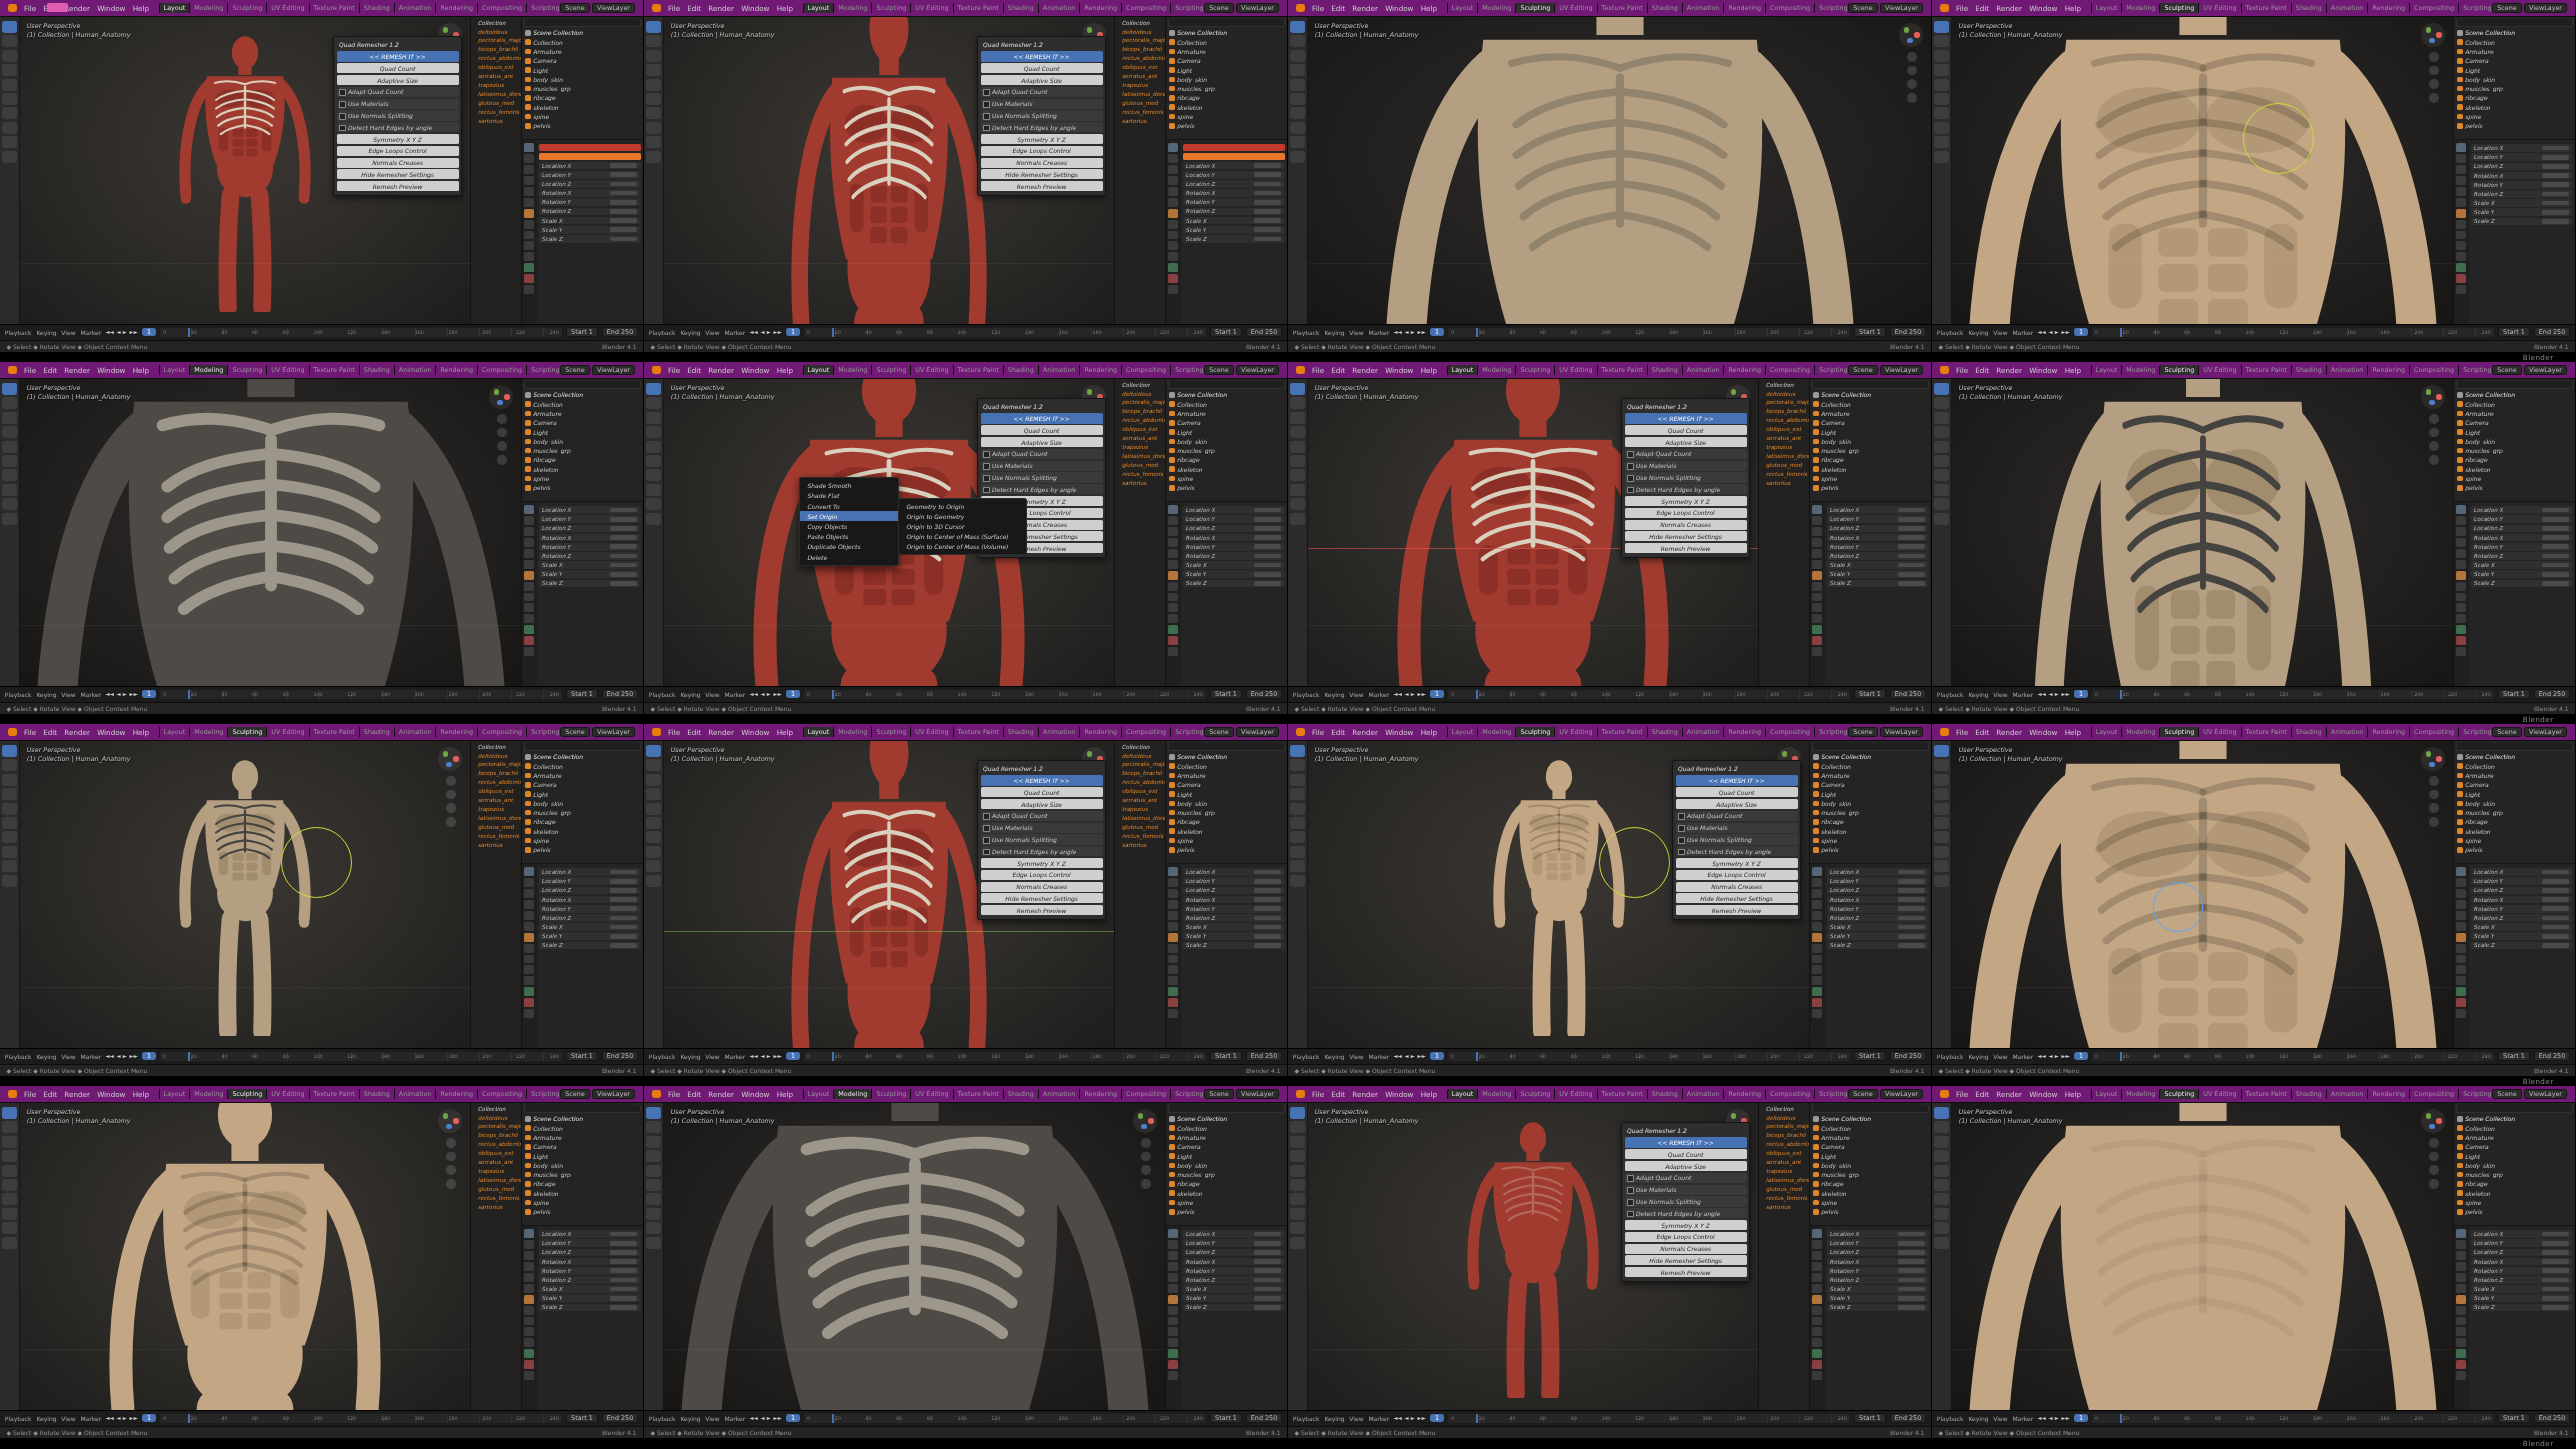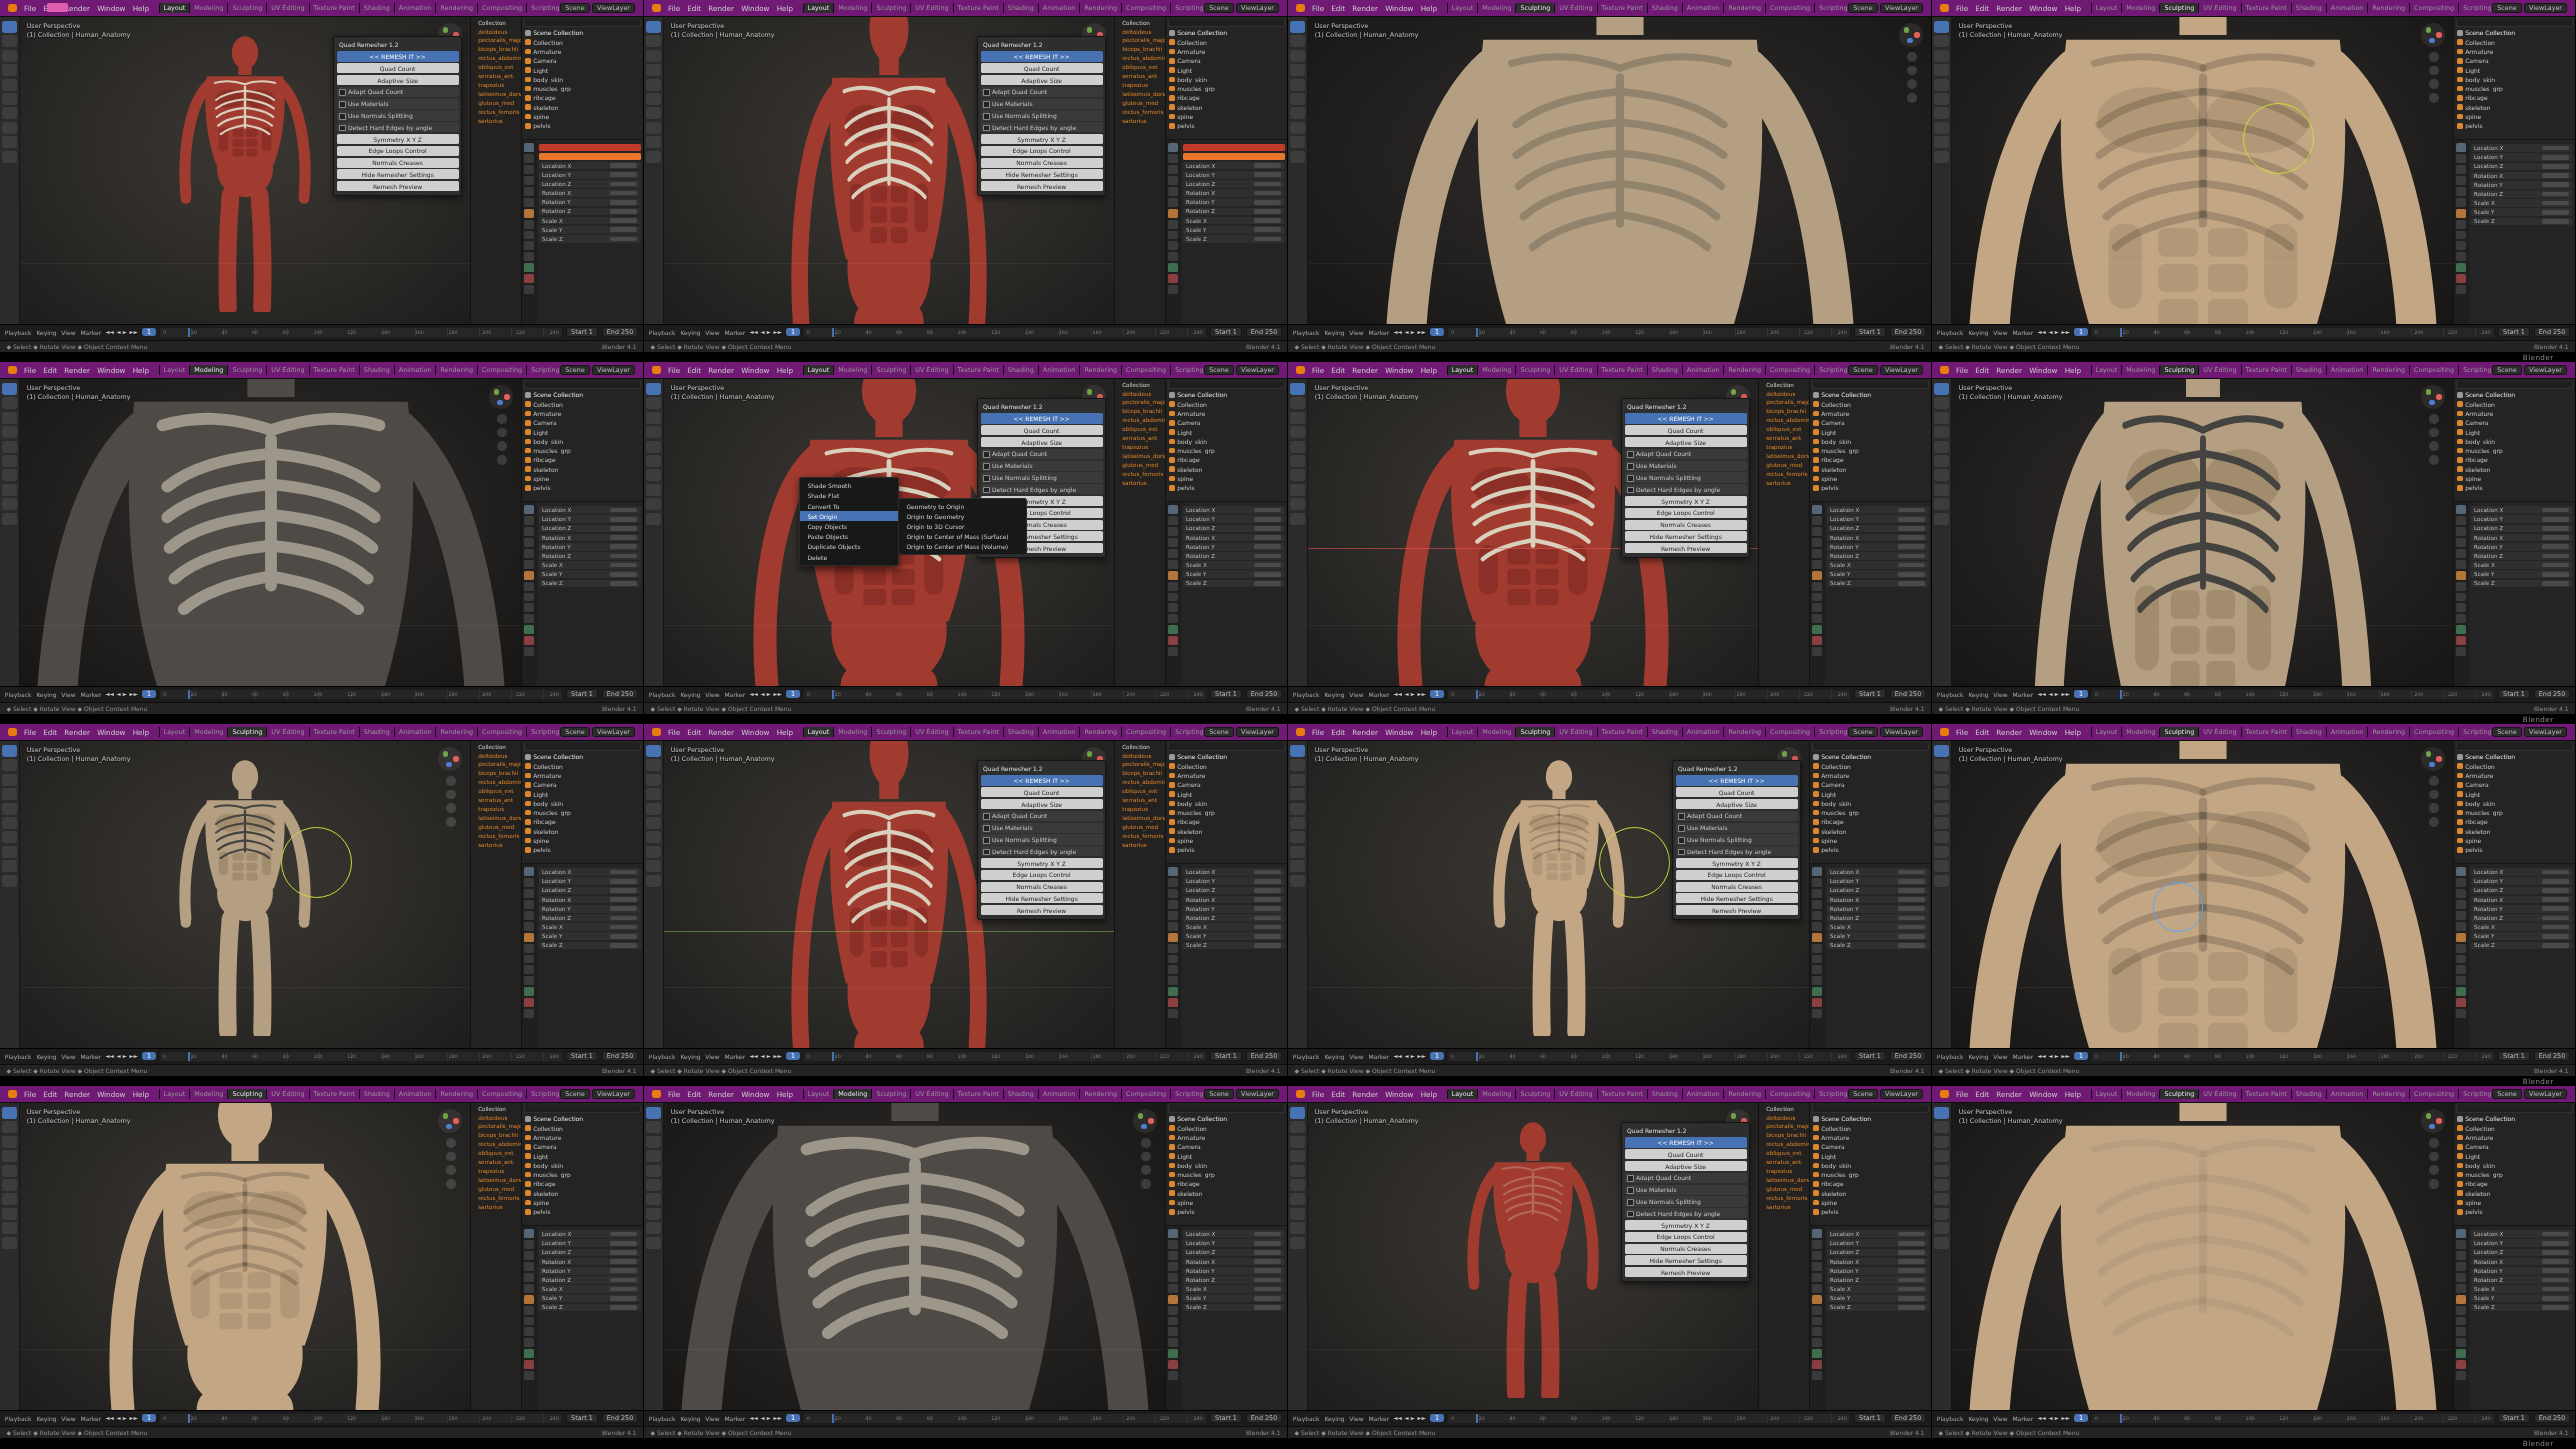--- a/index.html
+++ b/index.html
@@ -19,21 +19,21 @@
   .logo{width:8.9px;height:8.9px;background:#e87d0d;border-radius:2.4px;flex:none;margin-right:2.4px;}
   .menus{display:flex;gap:0.8px;}
   .menu-item{padding:0 3.2px;color:#cfcfcf;}
   .tabs{display:flex;margin-left:4.8px;overflow:hidden;flex:1;min-width:0;}
   .ws-tab{padding:0.8px 4px;color:#969696;border-left:0.8px solid #101010;white-space:nowrap;font-size:6.4px;}
   .ws-tab.active{background:#2e2e2e;color:#e8e8e8;border-radius:2.4px 2.4px 0 0;}
   .scenebox{margin-left:auto;display:flex;gap:2.4px;flex:none;}
   .pill{background:#2b2b2b;border:0.8px solid #151515;border-radius:2.4px;padding:0 4px;font-size:6.4px;color:#bdbdbd;white-space:nowrap;}
 
   
-  .main{flex:1;display:flex;min-height:0;}
+  .main{flex:1;display:flex;min-height:0;font-style:italic;}
   .toolbar{width:19.3px;background:#2b2b2b;display:flex;flex-direction:column;align-items:center;
     padding-top:4px;gap:2.4px;flex:none;border-right:0.8px solid #151515;}
   .tool{width:14.5px;height:12px;background:#3d3d3d;border-radius:2.4px;}
   .tool.active{background:#4772b3;}
 
   .viewport{flex:1;position:relative;overflow:hidden;
     background:radial-gradient(ellipse at 50% 42%, #3b3733 0%, #2c2a27 55%, #1f1d1c 100%);}
   .dark .viewport{background:radial-gradient(ellipse at 50% 45%, #2e2b28 0%, #232120 55%, #171615 100%);}
   .overlay{position:absolute;top:4.8px;left:6.4px;font-size:6.4px;color:#c4c4c4;line-height:1.5;z-index:4;text-shadow:0 0.8px 0.8px rgba(0,0,0,.8);}
   .floorline{position:absolute;left:0;right:0;top:80%;height:0.8px;background:rgba(255,255,255,.05);}

